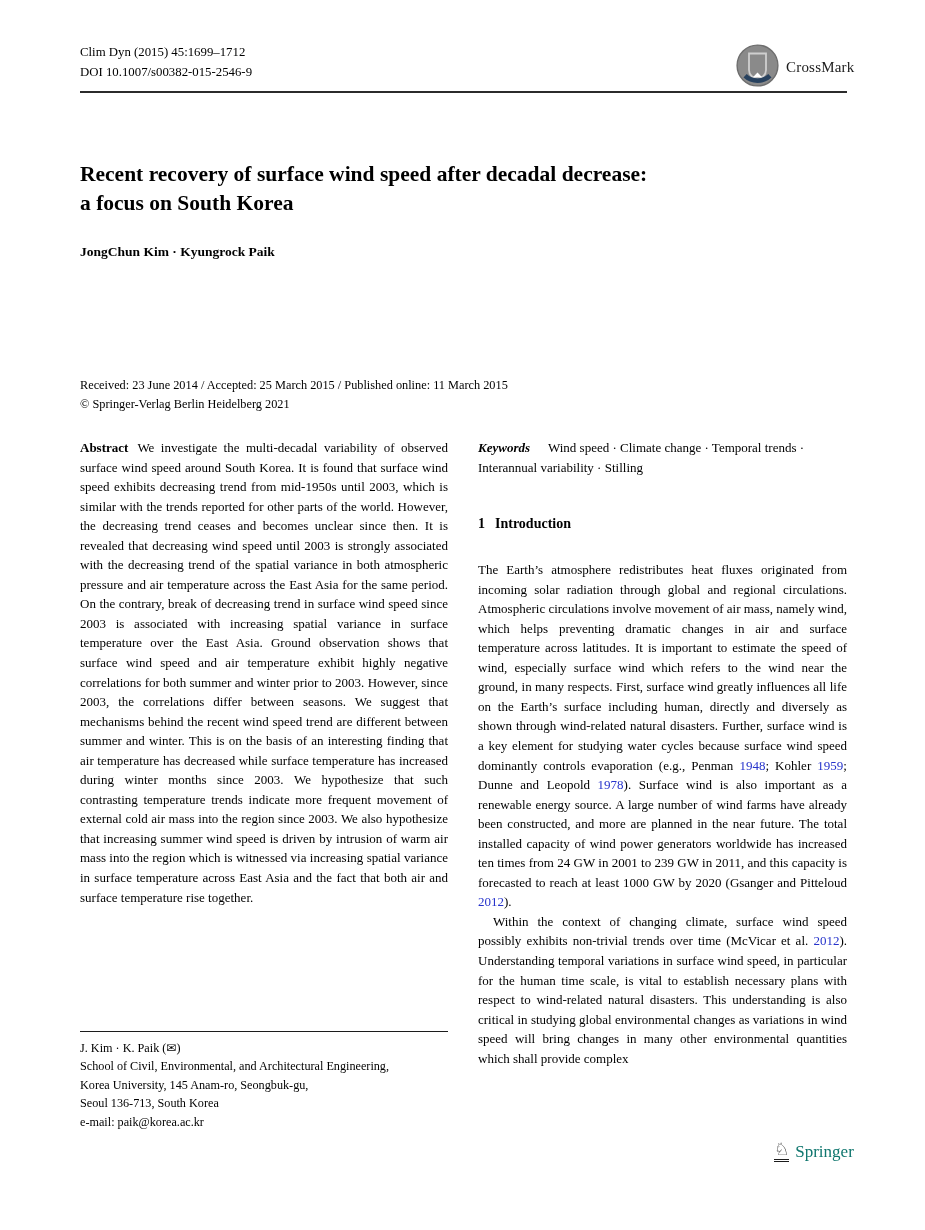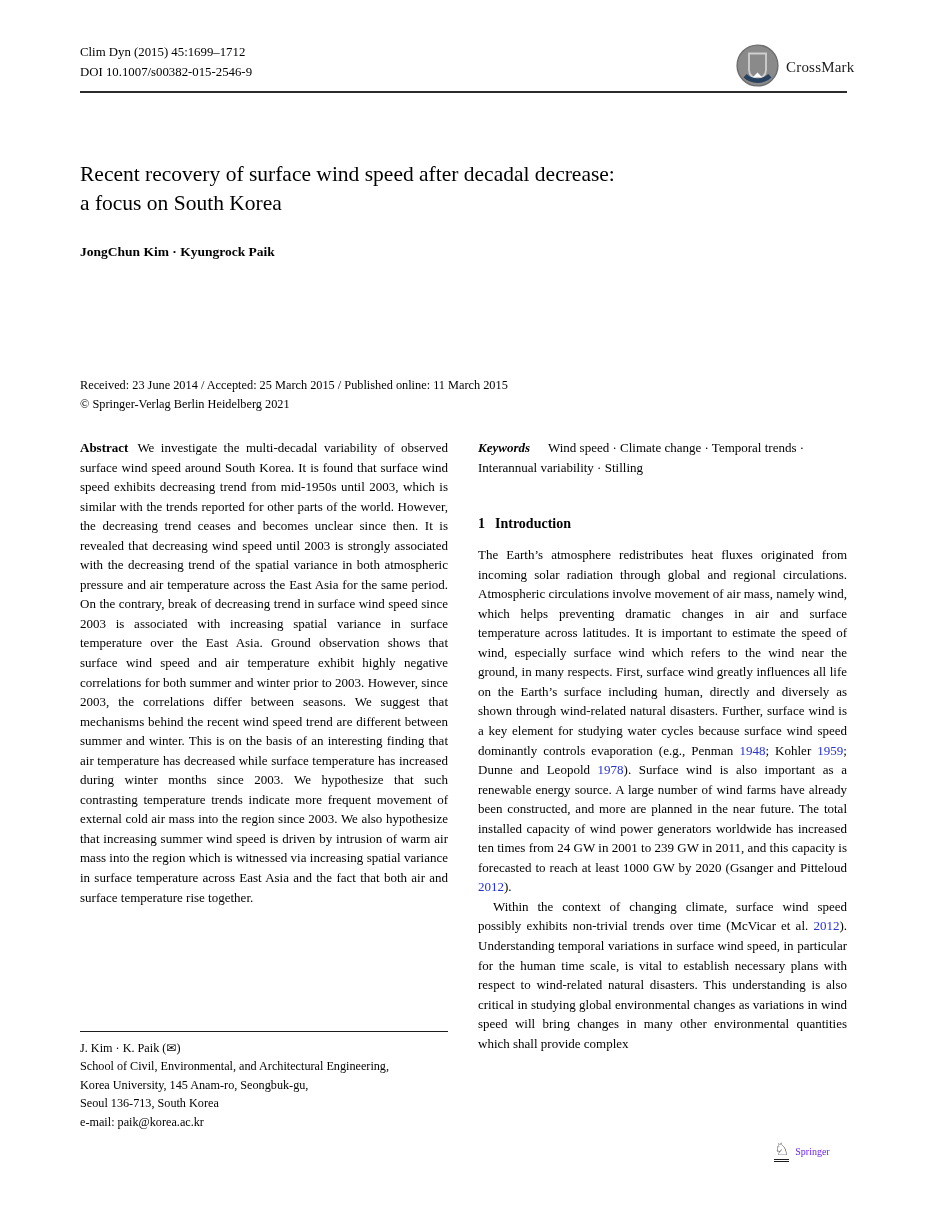--- a/index.html
+++ b/index.html
@@ -13,51 +13,51 @@
   .page { position: absolute; inset: 0; width: 925px; height: 1230px; padding-left: 20px; }
 
   
   .journal-ref { position: absolute; left: 80px; top: 42px; font-size: 12.8px; line-height: 20px; }
   .crossmark { position: absolute; left: 736px; top: 44px; display: flex; align-items: center; gap: 7px; cursor: pointer; }
   .crossmark-text { font-size: 15px; color: #1c1c1c; letter-spacing: 0.2px; }
   .header-rule { position: absolute; left: 80px; top: 91px; width: 767px; height: 2.4px; background: #2b2b2b; }
 
   
   .title { position: absolute; left: 80px; top: 160px; width: 740px;
-           font-size: 21.5px; font-weight: normal; line-height: 28.5px; white-space: pre-line; margin: 0; }
+           font-size: 21.5px; font-weight: bold; line-height: 28.5px; white-space: pre-line; margin: 0; }
   .authors { position: absolute; left: 80px; top: 244px; font-size: 13.5px; font-weight: bold; }
 
   
   .dates { position: absolute; left: 80px; top: 376px; font-size: 12.3px; line-height: 18.8px; }
 
   
   .col-left  { position: absolute; left: 80px;  top: 438px; width: 368px; }
   .col-right { position: absolute; left: 478px; top: 438px; width: 369px; }
   .para { font-size: 13px; line-height: 19.55px; text-align: justify; margin: 0; }
   .para .lead-label { font-weight: bold; margin-right: 9px; }
   .keywords-para { font-size: 13px; line-height: 19.55px; margin: 0; }
   .keywords-para .lead-label { font-weight: bold; margin-right: 18px; font-style: italic; }
 
   .section-heading { margin: 39px 0 0 0; font-size: 14px; font-weight: bold; }
   .section-heading .sec-num { margin-right: 10px; }
-  .intro-p1 { margin-top: 13px; }
+  .intro-p1 { margin-top: 28px; }
   .intro-p2 { margin-top: 0; text-indent: 15px; }
 
   .cite { color: #2532cb; cursor: pointer; }
 
   
   .footnote { position: absolute; left: 80px; top: 1031px; width: 368px;
               border-top: 1.2px solid #1c1c1c; padding-top: 7px;
               font-size: 12.2px; line-height: 18.4px; }
 
   
   .springer { position: absolute; left: 774px; top: 1141px; display: flex; align-items: center; gap: 6px; }
   .sp-horse { font-family: "DejaVu Sans", sans-serif; font-size: 17px; line-height: 17px;
               border-bottom: 3px double #1c1c1c; padding-bottom: 1px; color: #1c1c1c; }
-  .sp-name { font-size: 10px; color: #6d28d9; }
+  .sp-name { font-size: 17px; color: #0f766e; }
 </style>
 </head>
 <body>
 
 <div class="page">
 
   <div class="journal-ref">
     <div>Clim Dyn (2015) 45:1699–1712</div>
     <div>DOI 10.1007/s00382-015-2546-9</div>
   </div>

